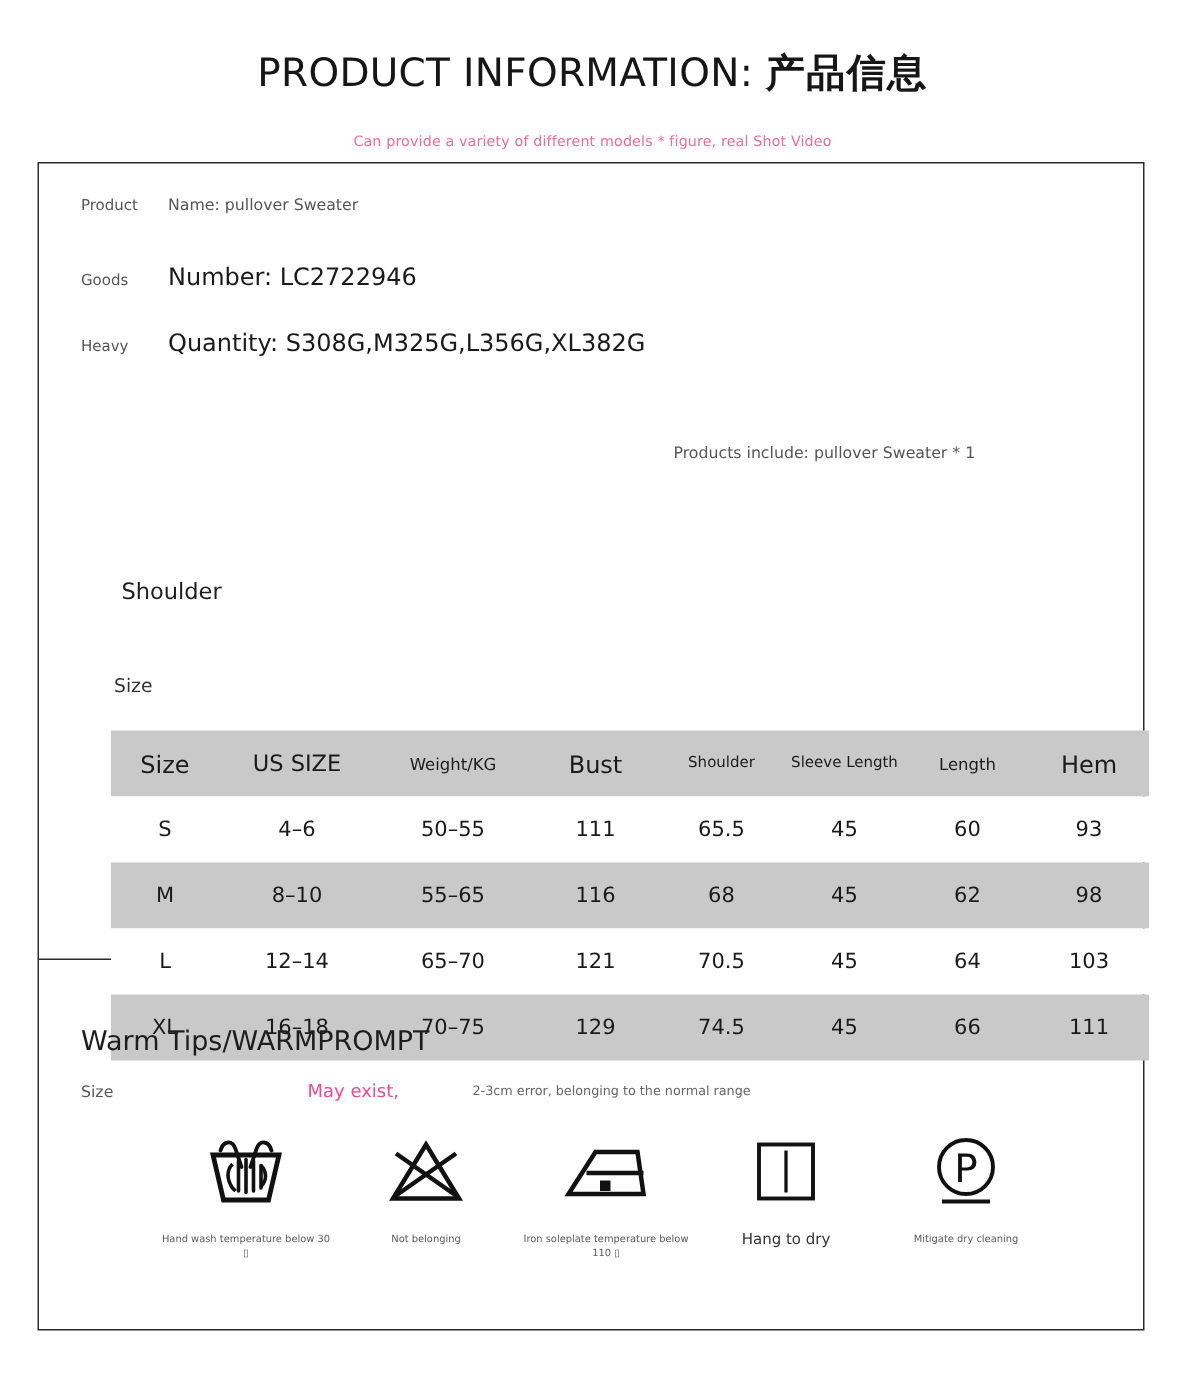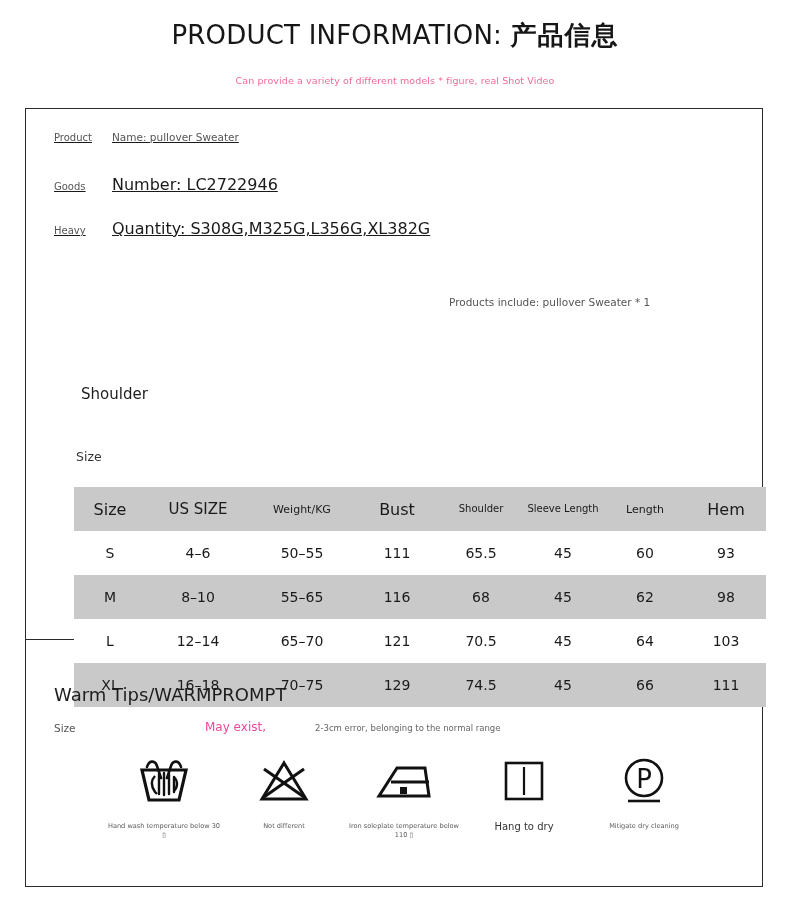--- a/index.html
+++ b/index.html
@@ -11,21 +11,21 @@
     width: 790px;
     height: 923px;
     font-family: "DejaVu Sans", "Liberation Sans", sans-serif;
     color: #1a1a1a;
     position: relative;
     overflow: hidden;
   }
 
   
   .page-header {
-    padding-top: 20px;
+    padding-top: 34px;
     text-align: center;
   }
   .main-title {
     font-size: 26px;
     font-weight: 400;
     letter-spacing: 0.2px;
     color: #161616;
     line-height: 1.2;
     margin: 0;
   }
@@ -61,21 +61,20 @@
   
   .spec-rows {
     position: relative;
     padding-top: 22px;
   }
   .spec-row {
     position: relative;
     display: flex;
     align-items: baseline;
     min-height: 44px;
-    text-decoration: underline;
   }
   .spec-label {
     width: 58px;
     flex: none;
     margin-left: 28px;
     font-size: 10px;
     line-height: 12px;
     color: #555;
     word-break: break-all;
   }
@@ -332,21 +331,21 @@
       </div>
 
       <div class="care-item">
         <div class="care-glyph">
           <svg width="52" height="46" viewBox="0 0 52 46">
             <path d="M26 5 L48 41 L4 41 Z" fill="none" stroke="#111" stroke-width="3"></path>
             <path d="M6 39 L46 11" stroke="#111" stroke-width="3"></path>
             <path d="M6 11 L46 39" stroke="#111" stroke-width="3"></path>
           </svg>
         </div>
-        <div class="care-caption">Not different</div>
+        <div class="care-caption">Not belonging</div>
       </div>
 
       <div class="care-item">
         <div class="care-glyph">
           <svg width="58" height="42" viewBox="0 0 58 42">
             <path d="M4 36 L54 36 L50 8 L22 8 Z" fill="none" stroke="#111" stroke-width="3"></path>
             <path d="M16 22 L54 22" stroke="#111" stroke-width="3"></path>
             <rect x="25" y="27" width="7" height="7" fill="#111"></rect>
           </svg>
         </div>

